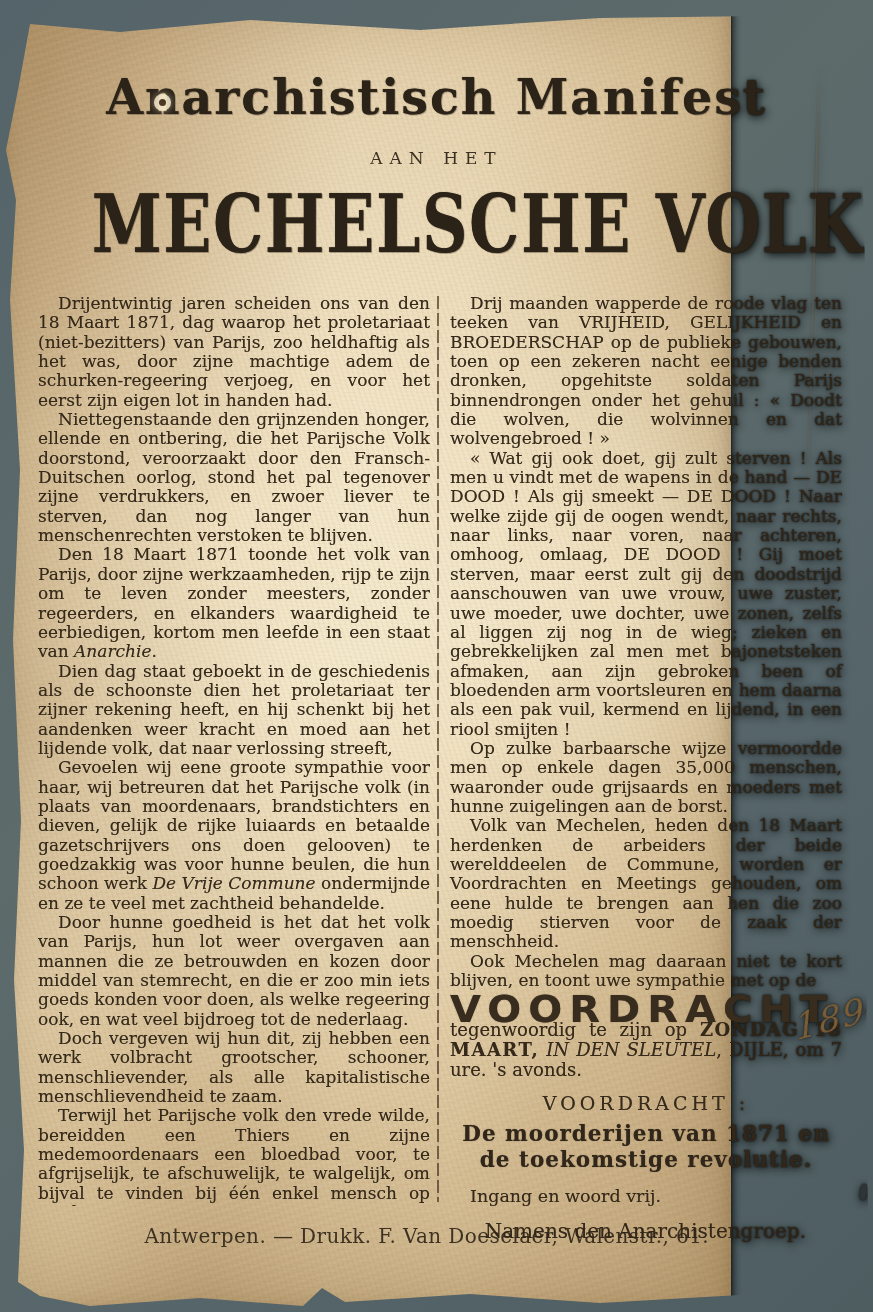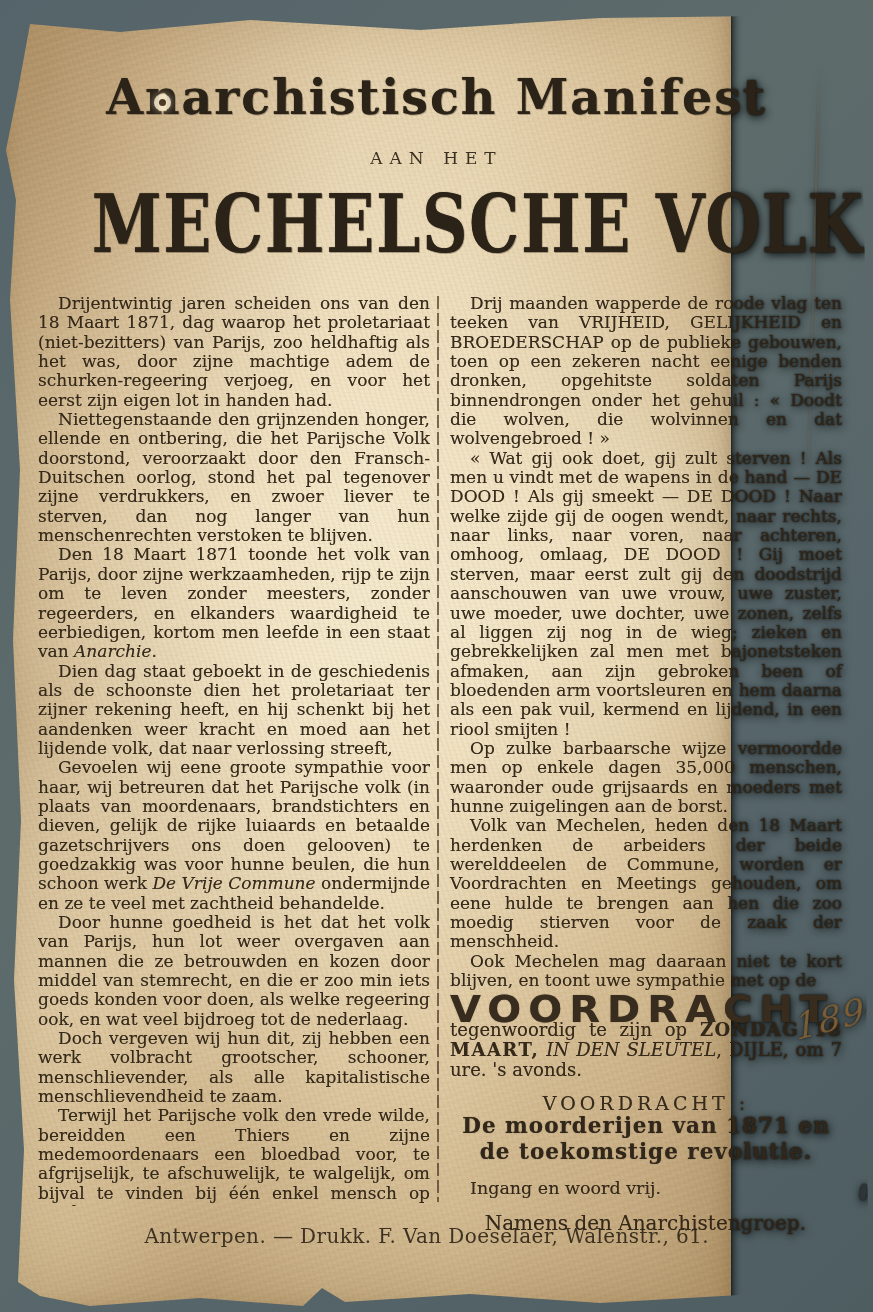--- a/index.html
+++ b/index.html
@@ -63,21 +63,21 @@
   
   .voordracht{
     margin-top:10px;text-align:left;font-family:"DejaVu Sans",sans-serif;
     font-size:40px;font-weight:bold;letter-spacing:7px;color:#372c1d;
     transform:scaleY(0.95);text-shadow:0 0 1px rgba(55,44,29,0.7);white-space:nowrap;
   }
   .event-details{margin:4px 0 0 0;font-size:18px;line-height:20px;text-align:justify;text-indent:0 !important;}
   .event-details b{letter-spacing:1.5px;}
   .event-details i{font-size:18px;}
   .onderwerp{margin-top:14px;text-align:center;font-size:19px;letter-spacing:4px;color:#352a1b;}
-  .topic{margin-top:0;text-align:center;font-size:21.5px;font-weight:bold;line-height:1.2;
+  .topic{margin-top:8px;text-align:center;font-size:21.5px;font-weight:bold;line-height:1.2;
          letter-spacing:1px;color:#31261a;text-shadow:0 0 1px rgba(49,38,26,0.6);}
   .ingang{margin:14px 0 0 0 !important;font-size:17.5px;}
   .namens{margin:16px 36px 0 0 !important;text-indent:0 !important;text-align:right;font-size:20px;}
   
   .handwriting{
     position:absolute;left:794px;top:996px;z-index:4;
     font-style:italic;font-size:35px;color:#84643a;
     transform:rotate(-15deg) skewX(-10deg);letter-spacing:2px;opacity:0.92;
   }
   .imprint{position:absolute;right:22px;top:1224px;z-index:3;font-size:20px;

